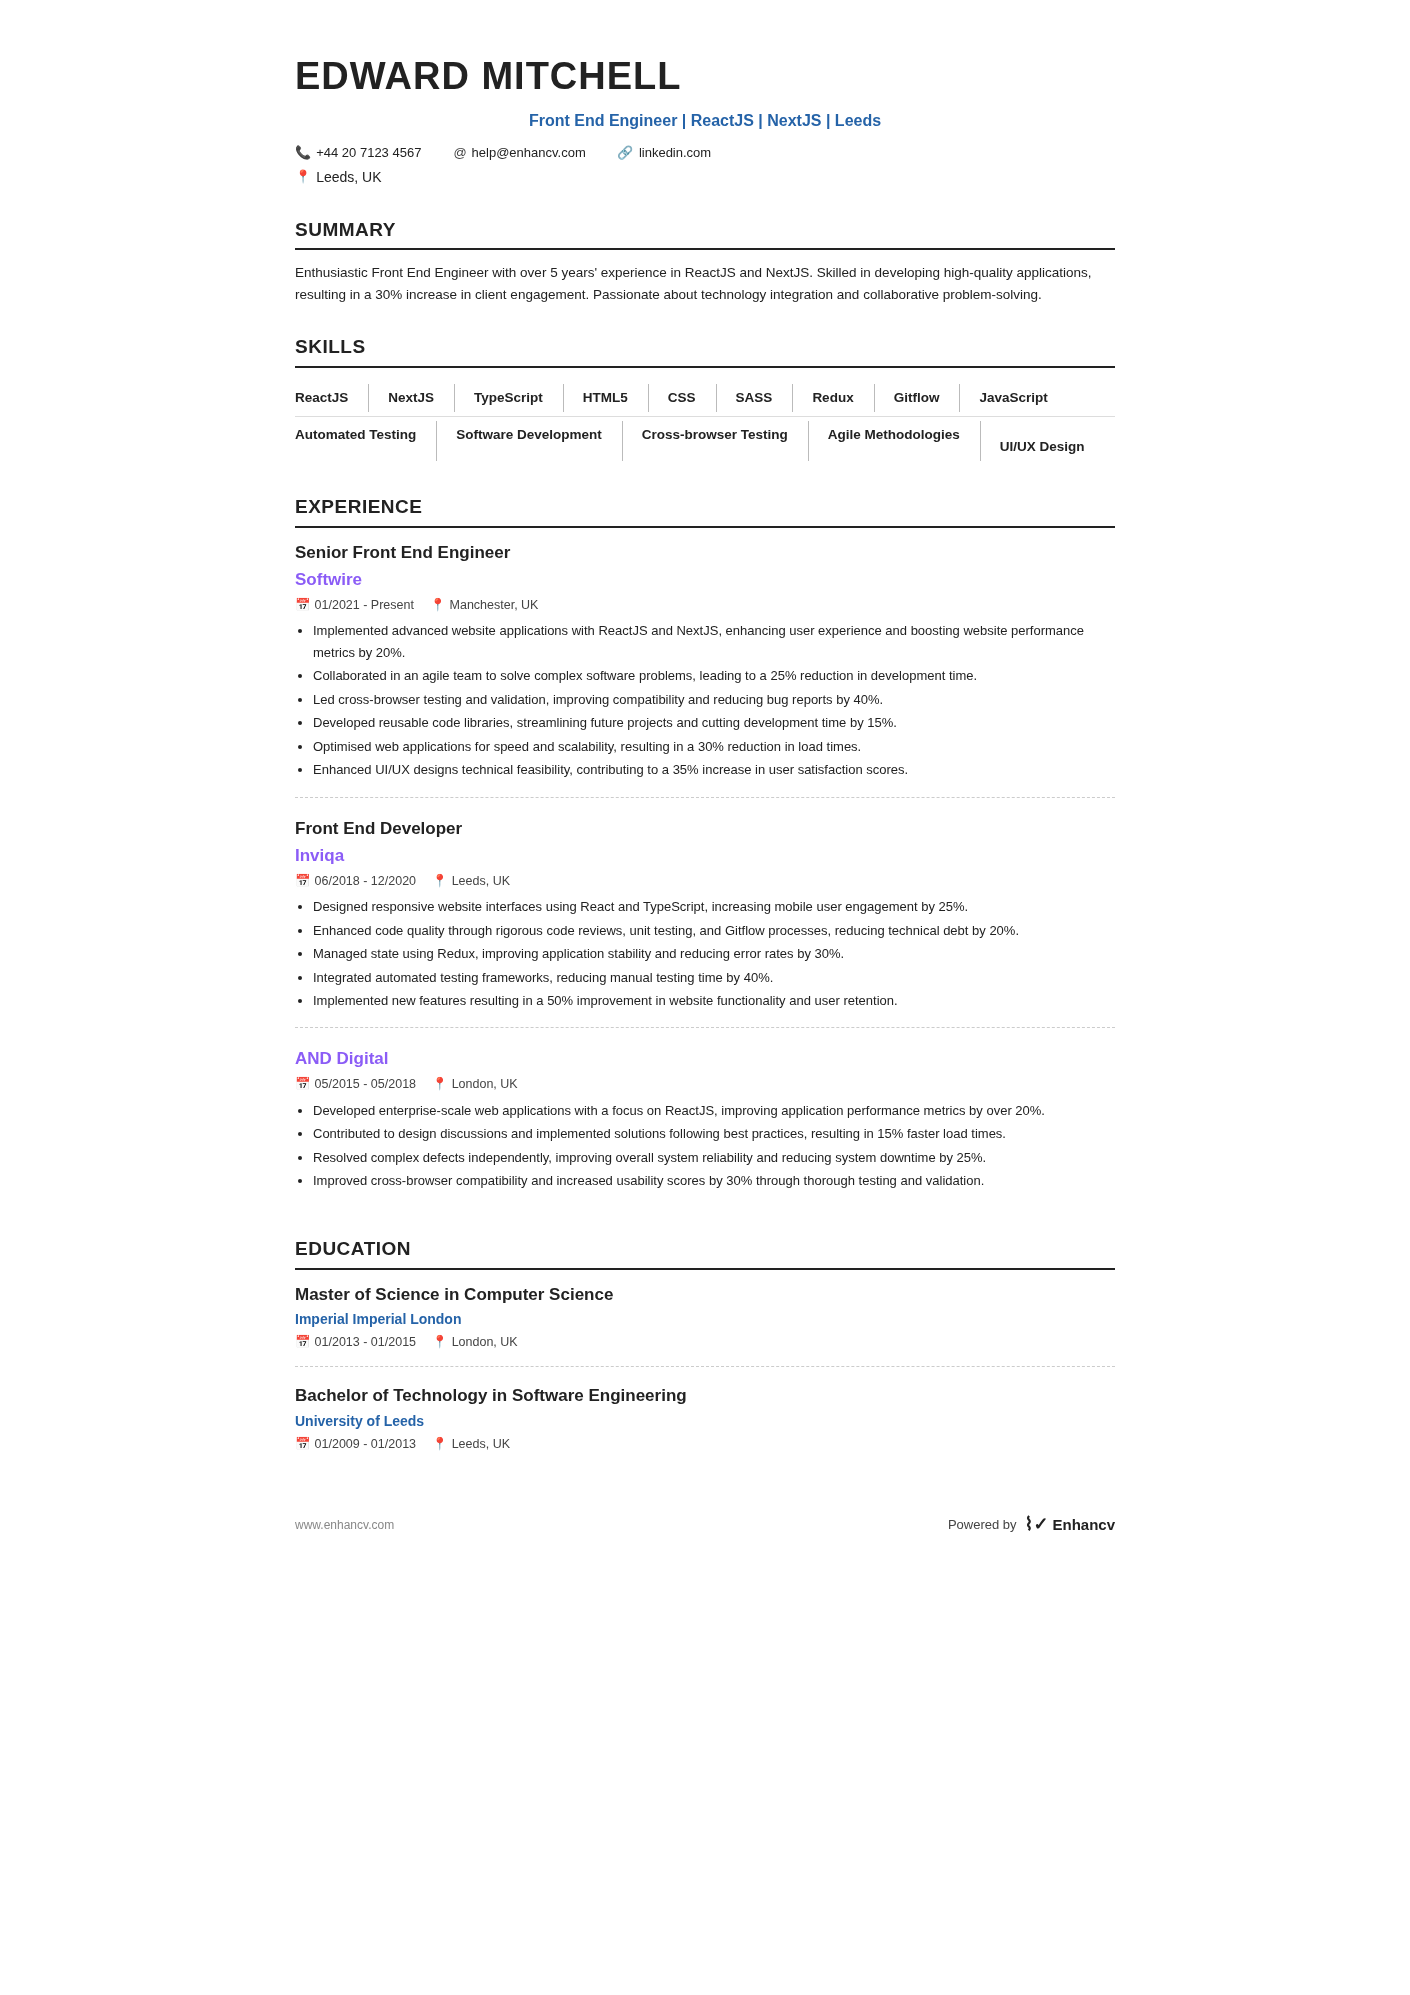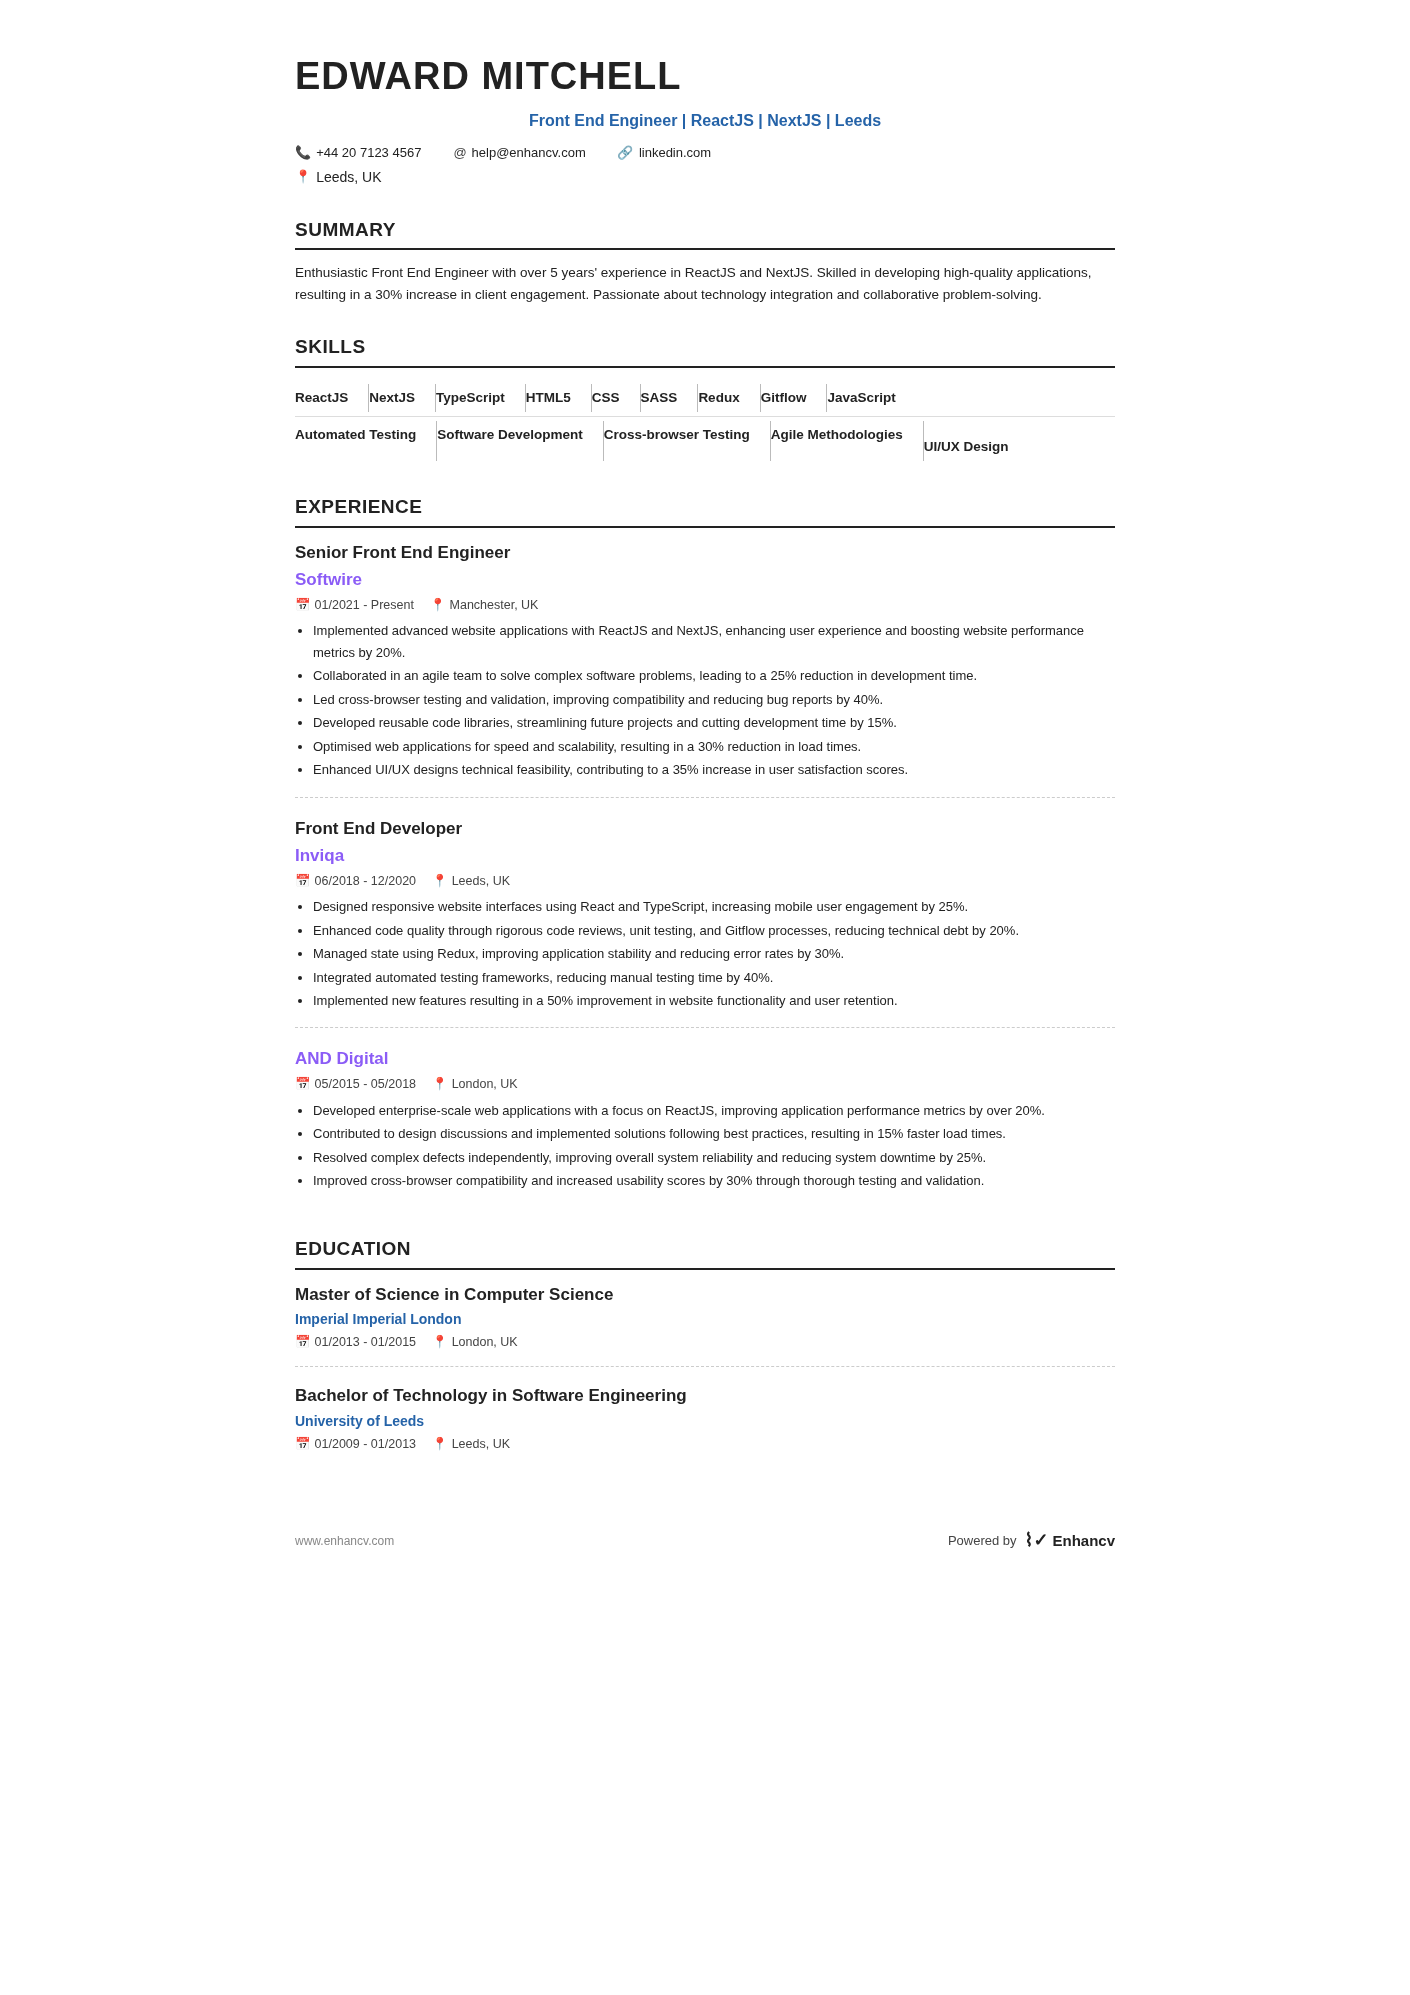--- a/index.html
+++ b/index.html
@@ -124,21 +124,21 @@
     }
     .edu-meta {
       font-size: 12.5px;
       color: #444;
       display: flex;
       align-items: center;
       gap: 16px;
     }
     
     .footer {
-      margin-top: 60px;
+      margin-top: 44px;
       display: flex;
       justify-content: space-between;
       align-items: center;
       font-size: 12px;
       color: #888;
       border-top: none;
     }
     .footer-brand {
       display: flex;
       align-items: center;
@@ -162,20 +162,21 @@
       text-align: left;
       padding-right: 16px;
     }
     .skill-cell:last-child {
       border-right: none;
     }
     .skills-row {
       display: flex;
       border-bottom: 1px solid #ddd;
       padding: 4px 0;
+      gap: 19px;
     }
     .skills-row:last-child {
       border-bottom: none;
     }
     .skills-row .skill-cell {
       flex: 0 0 auto;
       padding: 4px 20px 4px 0;
     }
   </style>
 </head>

